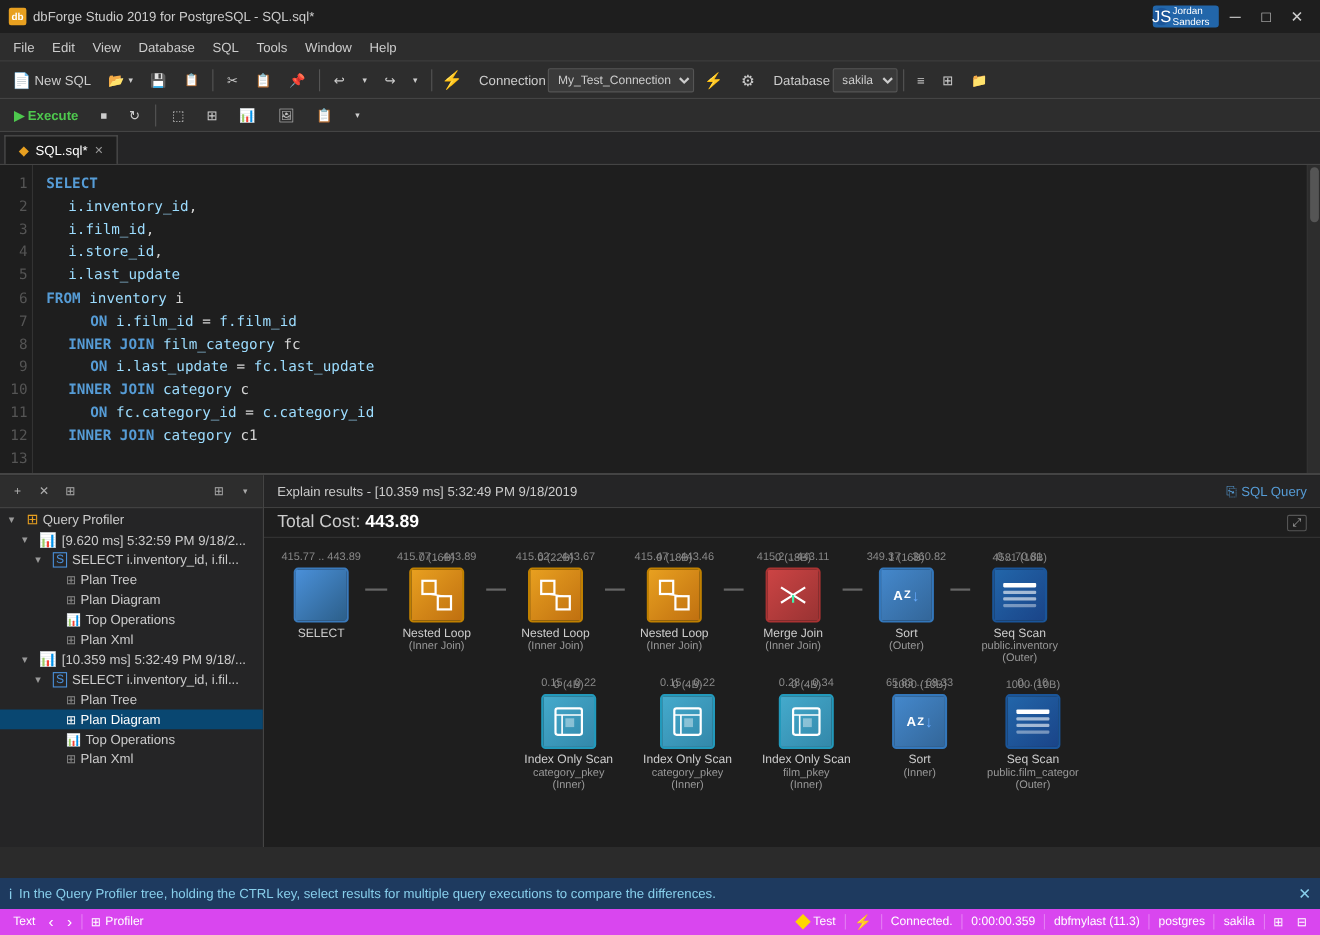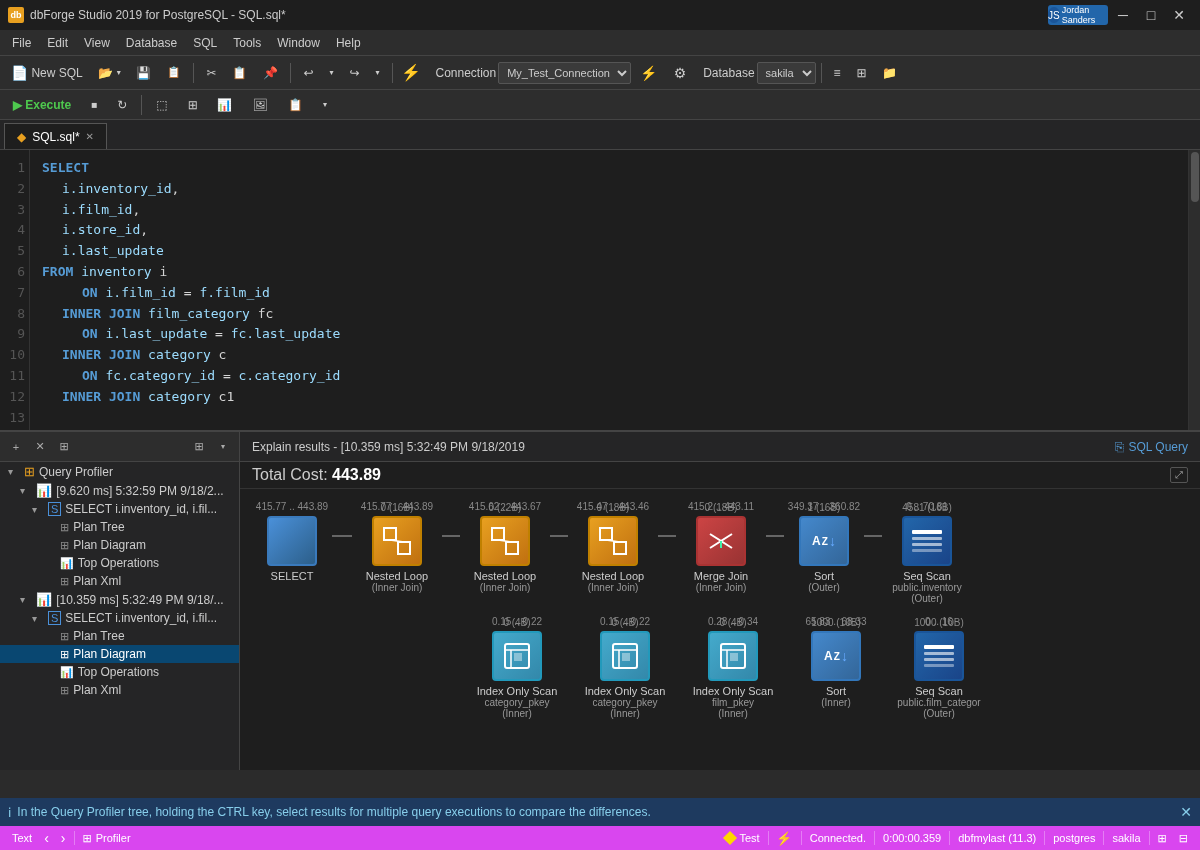--- a/index.html
+++ b/index.html
@@ -81,21 +81,21 @@
 
 <div class="title-bar">
   <div class="title-bar-left">
     <div class="title-bar-icon">
       <span style="font-size:9px;color:#fff;">db</span>
     </div>
     <span>dbForge Studio 2019 for PostgreSQL - SQL.sql*</span>
   </div>
   <div class="title-bar-controls">
     <div style="width:60px;height:20px;background:#2266aa;border-radius:3px;display:flex;align-items:center;justify-content:center;gap:2px;font-size:10px;color:#fff;">
-      <span style="background:#1a5599;width:16px;height:16px;border-radius:50%;display:flex;align-items:center;justify-content:center;font-size:10px;">JS</span>
+      <span style="background:#1a5599;width:16px;height:16px;border-radius:50%;display:flex;align-items:center;justify-content:center;font-size:15px;">JS</span>
       <span style="font-size:9px;">Jordan Sanders</span>
     </div>
     <button class="title-bar-btn">─</button>
     <button class="title-bar-btn">□</button>
     <button class="title-bar-btn close">✕</button>
   </div>
 </div>
 
 <div class="menu-bar">
   <div class="menu-item">File</div>

